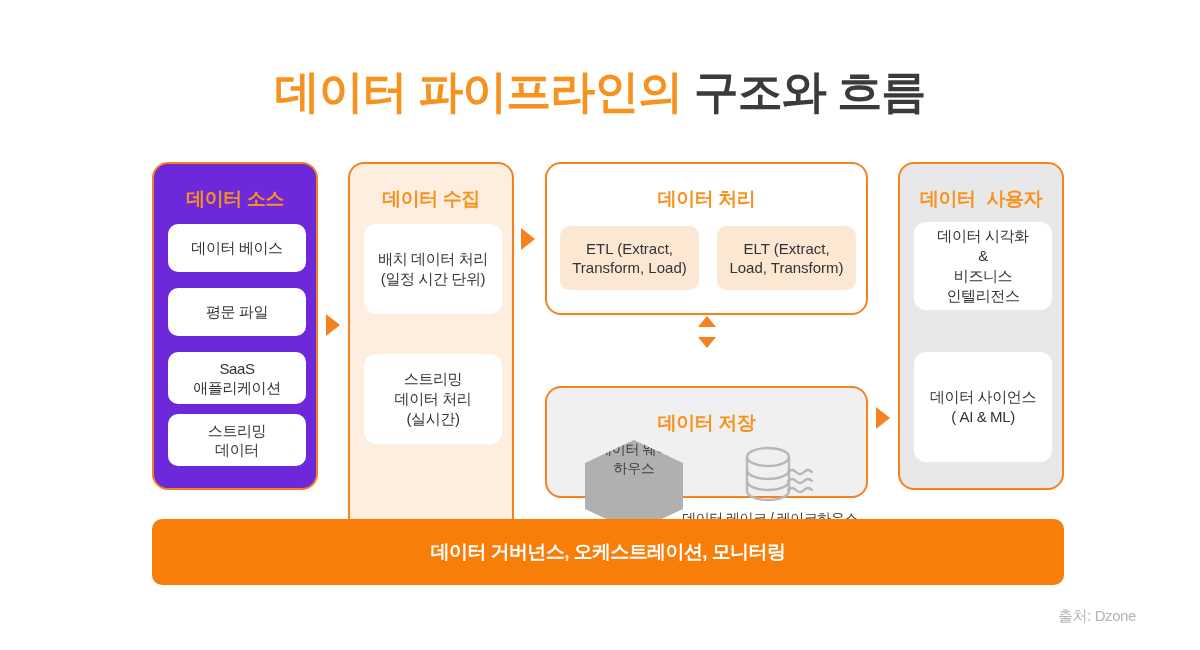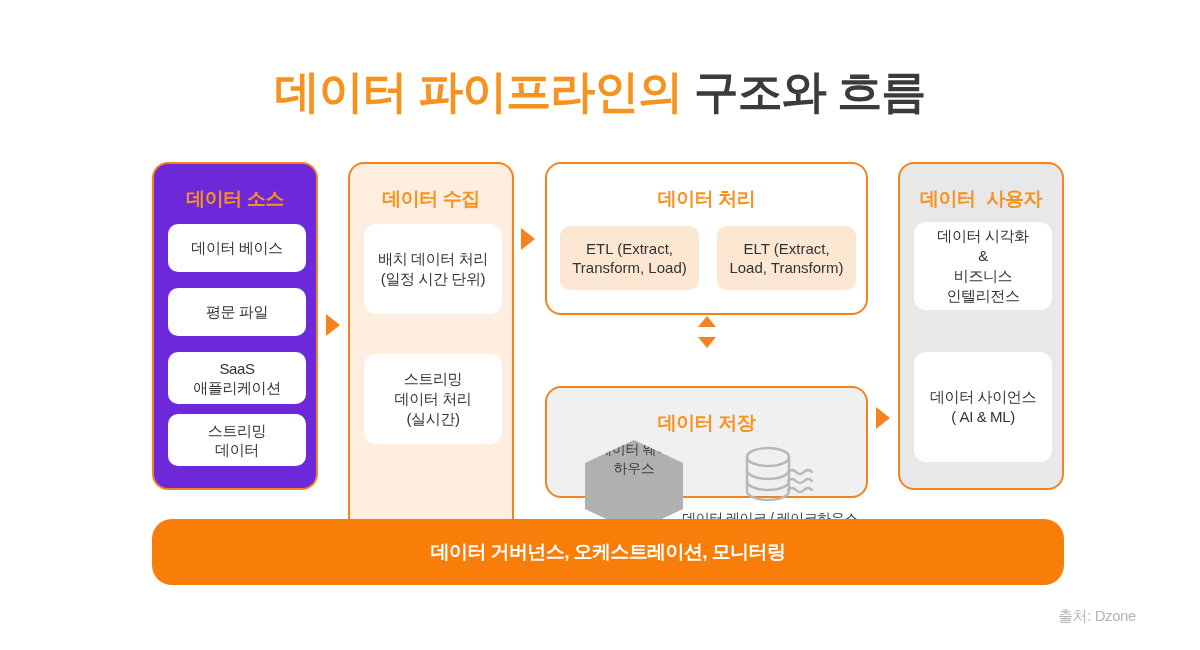--- a/index.html
+++ b/index.html
@@ -214,21 +214,21 @@
   }
 
   
   #gov-bar {
     position: absolute;
     left: 152px;
     top: 519px;
     width: 912px;
     height: 66px;
     background: #f97d09;
-    border-radius: 20px;
+    border-radius: 10px;
     display: flex;
     align-items: center;
     justify-content: center;
     color: #ffffff;
     font-size: 19px;
     font-weight: bold;
     letter-spacing: -0.6px;
   }
 
   

